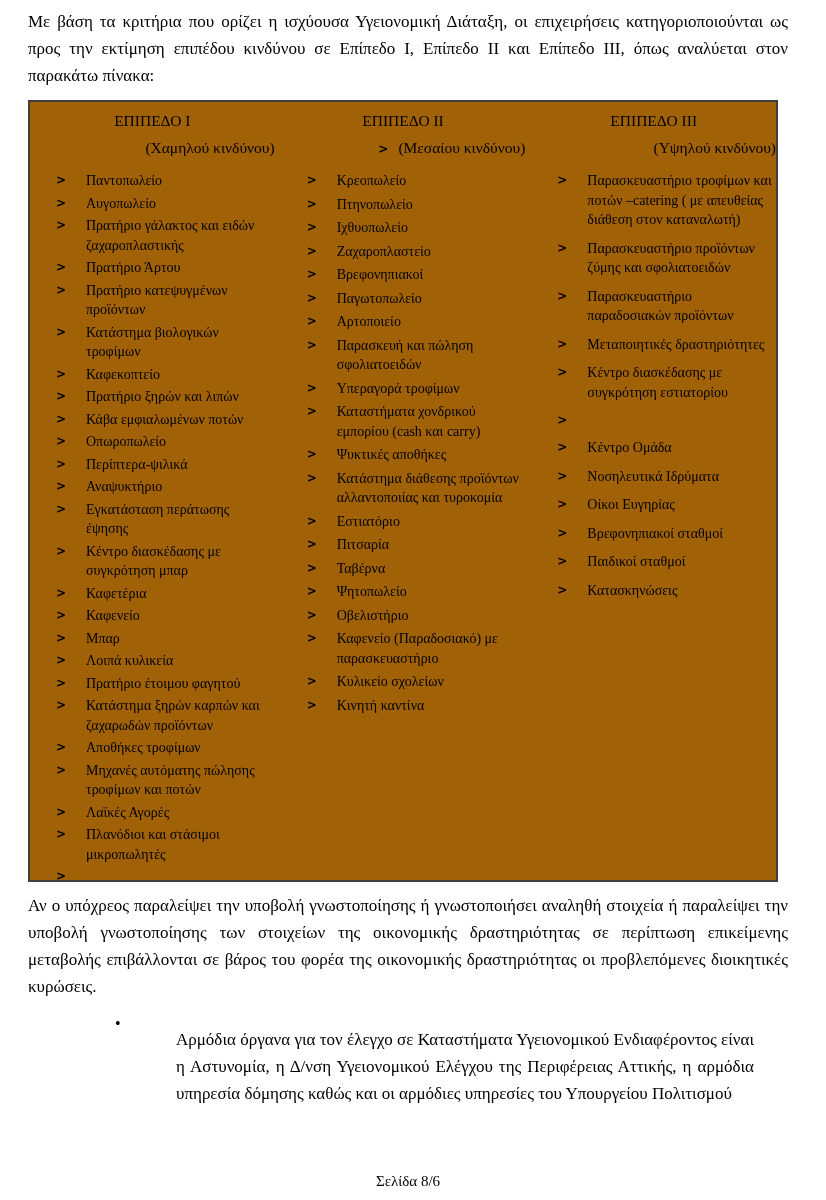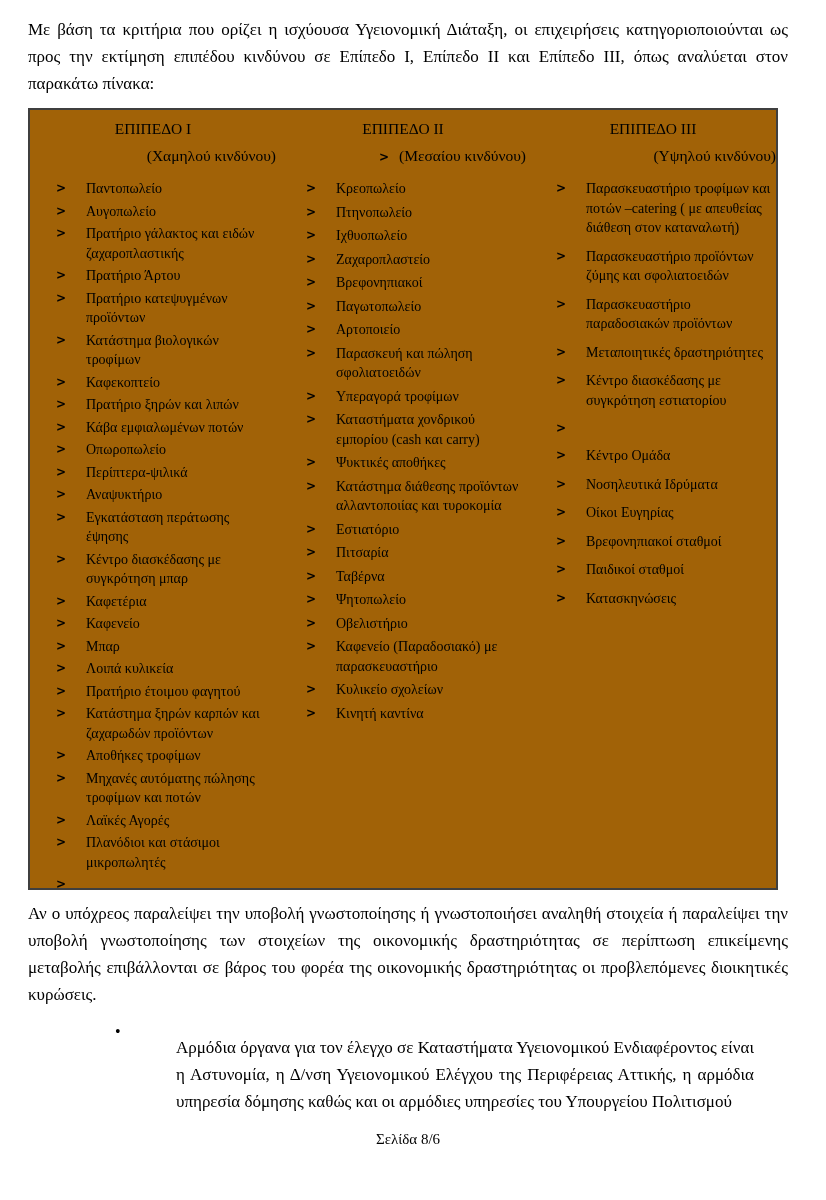--- a/index.html
+++ b/index.html
@@ -2,44 +2,44 @@
 <html><head>
 <meta charset="utf-8">
 <style>
   html,body{margin:0;padding:0;background:#ffffff;}
   body{
     width:826px;height:1200px;
     color:#000;
     font-family:"Liberation Serif","DejaVu Serif",serif;
     overflow:hidden;
   }
-  .page{box-sizing:border-box;width:816px;height:1200px;padding:16px 28px 0 28px;}
+  .page{box-sizing:border-box;width:816px;height:1200px;padding:8px 28px 0 28px;}
   .intro{margin:0;font-size:17px;line-height:27px;text-align:justify;}
   .risk-table{
     margin-top:11px;width:750px;height:782px;
     box-sizing:border-box;border:2px solid #3f3f3f;
     display:flex;background:#a16207;
   }
   .col{flex:1 1 0;min-width:0;box-sizing:border-box;}
-  .col + .col{border-left:4px solid #a16207;}
+  .col + .col{border-left:6px solid #a16207;}
   .col-title{margin-top:9px;text-align:center;font-size:15.5px;line-height:20px;}
   .col-subtitle{margin-top:7px;text-align:right;font-size:15.5px;line-height:20px;}
   .subtitle-chev{font-family:"DejaVu Sans","Liberation Sans",sans-serif;font-weight:700;font-size:12px;margin-right:10px;}
   .subtitle-chev:empty{margin-right:0;}
   ul.items{list-style:none;margin:12px 0 0 0;padding:0 2px 0 26px;}
   ul.items li{display:flex;margin-bottom:3px;}
   .col-2 ul.items li{margin-bottom:4px;}
   .col-3 ul.items li{margin-bottom:9px;}
   .chev{flex:0 0 30px;font-family:"DejaVu Sans","Liberation Sans",sans-serif;font-weight:700;font-size:12px;line-height:18px;}
   .item-text{flex:1;font-size:14px;line-height:19.5px;}
   .para2{margin:10px 0 0 0;font-size:17px;line-height:27px;text-align:justify;}
   .note{display:flex;margin:10px 0 0 87px;width:655px;}
   .note-dot{flex:0 0 45px;font-size:16px;line-height:27px;}
   .note-text{flex:1;margin:16px;font-size:17px;line-height:27px;text-align:justify;}
-  .footer{text-align:center;font-size:15px;}
+  .footer{margin-top:50px;text-align:center;font-size:15px;}
 </style>
 </head>
 <body>
 
 <div class="page">
 
   <p class="intro">Με βάση τα κριτήρια που ορίζει η ισχύουσα Υγειονομική Διάταξη, οι επιχειρήσεις κατηγοριοποιούνται ως προς την εκτίμηση επιπέδου κινδύνου σε Επίπεδο Ι, Επίπεδο ΙΙ και Επίπεδο ΙΙΙ, όπως αναλύεται στον παρακάτω πίνακα:</p>
 
   <div class="risk-table">
 

